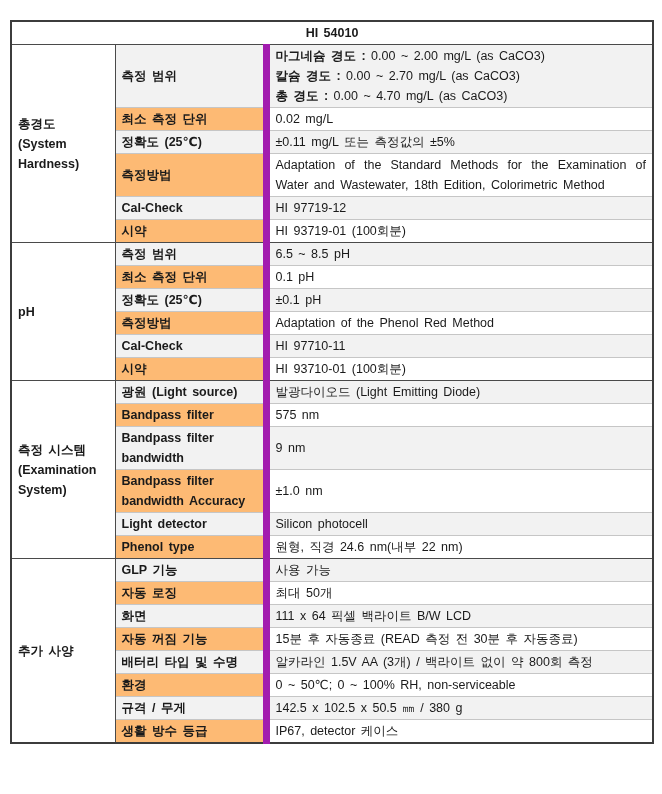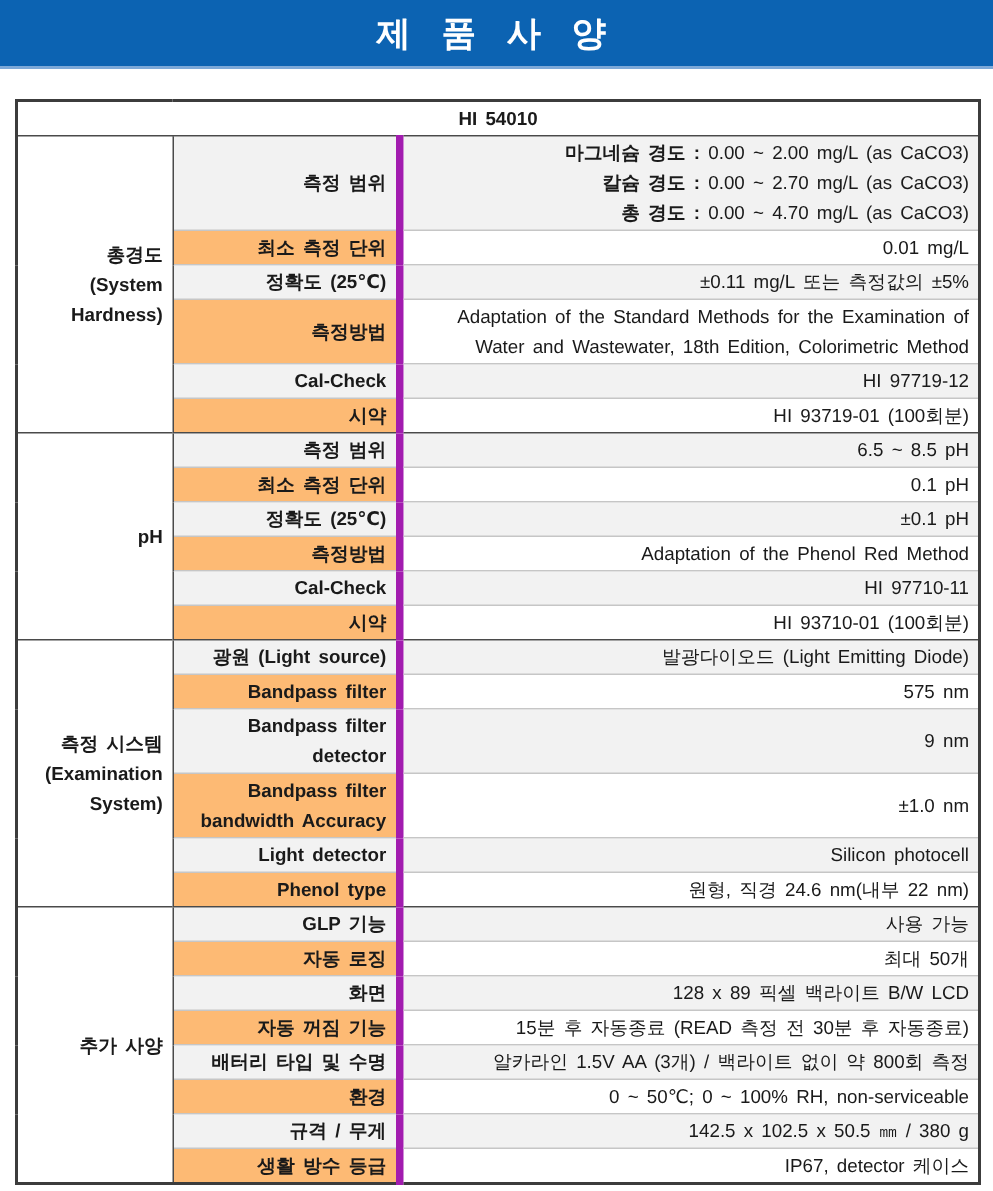--- a/index.html
+++ b/index.html
@@ -45,21 +45,20 @@
   }
   table.spec-table td {
     font-size: 12.5px;
     line-height: 20px;
     color: #1a1a1a;
     padding: 1px 6px;
     vertical-align: middle;
     word-spacing: 2px;
     box-sizing: border-box;
     overflow: hidden;
-    text-align: right;
   }
   tr.model-row td {
     text-align: center;
     font-weight: bold;
     height: 22px;
     border-bottom: 1px solid #4a4a4a;
     background: #ffffff;
   }
   td.sec-cell {
     font-weight: bold;
@@ -67,41 +66,38 @@
     padding-left: 5px;
     vertical-align: middle;
   }
   td.label-cell {
     font-weight: bold;
     border-left: 1px solid #4a4a4a;
     padding-left: 6px;
     background: #fdba74;
   }
   td.value-cell {
-    border-left: 5px solid #a21caf;
+    border-left: 7px solid #a21caf;
     padding-left: 8px;
     background: #ffffff;
     text-align: justify;
   }
   tr.spec-row { height: 23px; }
   tr.spec-row td { border-top: 1px solid #c6c6c6; }
   tr.section-start td { border-top: 1px solid #4a4a4a; }
   tr.stripe td.label-cell,
   tr.stripe td.value-cell { background: #f2f2f2; }
   .seg-bold { font-weight: bold; }
   .vline { display: block; }
 </style>
 </head>
 <body>
 
 <div class="page">
 
-  <div class="banner" style="background: rgb(12, 99, 178);">
-    <span class="banner-title">제 품 사 양</span>
-  </div>
 
   <div class="table-wrap">
     <table class="spec-table">
       <colgroup>
         <col style="width:104px">
         <col style="width:151px">
         <col style="width:387px">
       </colgroup>
       <tbody id="spec-body">
         <tr class="model-row">
@@ -115,21 +111,21 @@
             </td>
             <td class="label-cell">측정 범위</td>
             <td class="value-cell">
               <span class="vline"><span class="seg-bold">마그네슘 경도 :</span><span> 0.00 ~ 2.00 mg/L (as CaCO3)</span></span>
               <span class="vline"><span class="seg-bold">칼슘 경도 :</span><span> 0.00 ~ 2.70 mg/L (as CaCO3)</span></span>
               <span class="vline"><span class="seg-bold">총 경도 :</span><span> 0.00 ~ 4.70 mg/L (as CaCO3)</span></span>
             </td>
           </tr>
           <tr class="spec-row">
             <td class="label-cell">최소 측정 단위</td>
-            <td class="value-cell">0.01 mg/L</td>
+            <td class="value-cell">0.02 mg/L</td>
           </tr>
           <tr class="spec-row stripe">
             <td class="label-cell">정확도 (25℃)</td>
             <td class="value-cell">±0.11 mg/L 또는 측정값의 ±5%</td>
           </tr>
           <tr class="spec-row">
             <td class="label-cell">측정방법</td>
             <td class="value-cell">Adaptation of the Standard Methods for the Examination of Water and Wastewater, 18th Edition, Colorimetric Method</td>
           </tr>
           <tr class="spec-row stripe">
@@ -174,21 +170,21 @@
               <span class="vline"> System)</span>
             </td>
             <td class="label-cell">광원 (Light source)</td>
             <td class="value-cell">발광다이오드 (Light Emitting Diode)</td>
           </tr>
           <tr class="spec-row">
             <td class="label-cell">Bandpass filter</td>
             <td class="value-cell">575 nm</td>
           </tr>
           <tr class="spec-row stripe">
-            <td class="label-cell">Bandpass filter detector</td>
+            <td class="label-cell">Bandpass filter bandwidth</td>
             <td class="value-cell">9 nm</td>
           </tr>
           <tr class="spec-row">
             <td class="label-cell">Bandpass filter bandwidth Accuracy</td>
             <td class="value-cell">±1.0 nm</td>
           </tr>
           <tr class="spec-row stripe">
             <td class="label-cell">Light detector</td>
             <td class="value-cell">Silicon photocell</td>
           </tr>
@@ -202,21 +198,21 @@
             </td>
             <td class="label-cell">GLP 기능</td>
             <td class="value-cell">사용 가능</td>
           </tr>
           <tr class="spec-row">
             <td class="label-cell">자동 로징</td>
             <td class="value-cell">최대 50개</td>
           </tr>
           <tr class="spec-row stripe">
             <td class="label-cell">화면</td>
-            <td class="value-cell">128 x 89 픽셀 백라이트 B/W LCD</td>
+            <td class="value-cell">111 x 64 픽셀 백라이트 B/W LCD</td>
           </tr>
           <tr class="spec-row">
             <td class="label-cell">자동 꺼짐 기능</td>
             <td class="value-cell">15분 후 자동종료 (READ 측정 전 30분 후 자동종료)</td>
           </tr>
           <tr class="spec-row stripe">
             <td class="label-cell">배터리 타입 및 수명</td>
             <td class="value-cell">알카라인 1.5V AA (3개) / 백라이트 없이 약 800회 측정</td>
           </tr>
           <tr class="spec-row">

